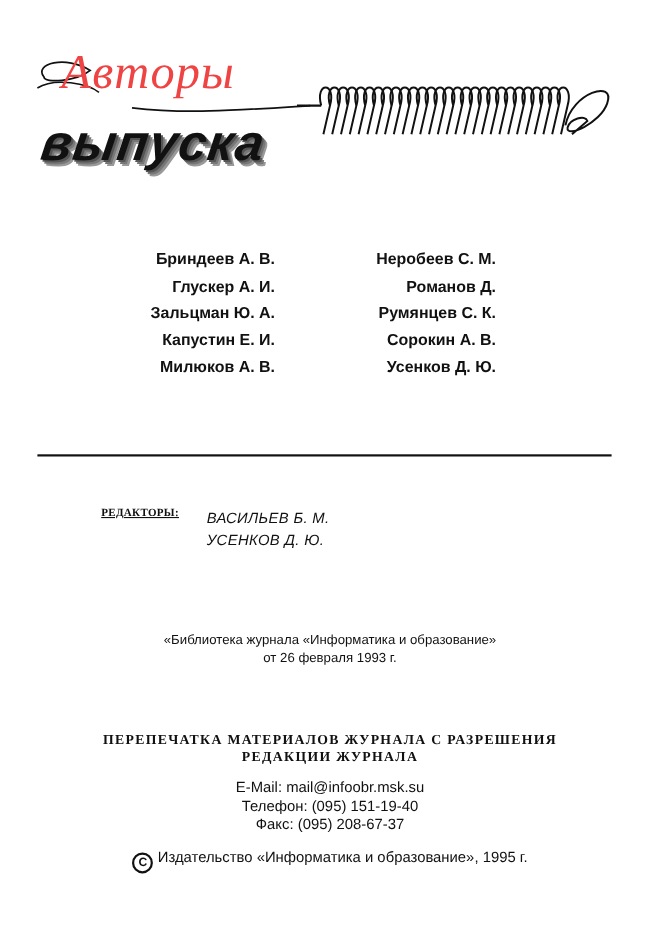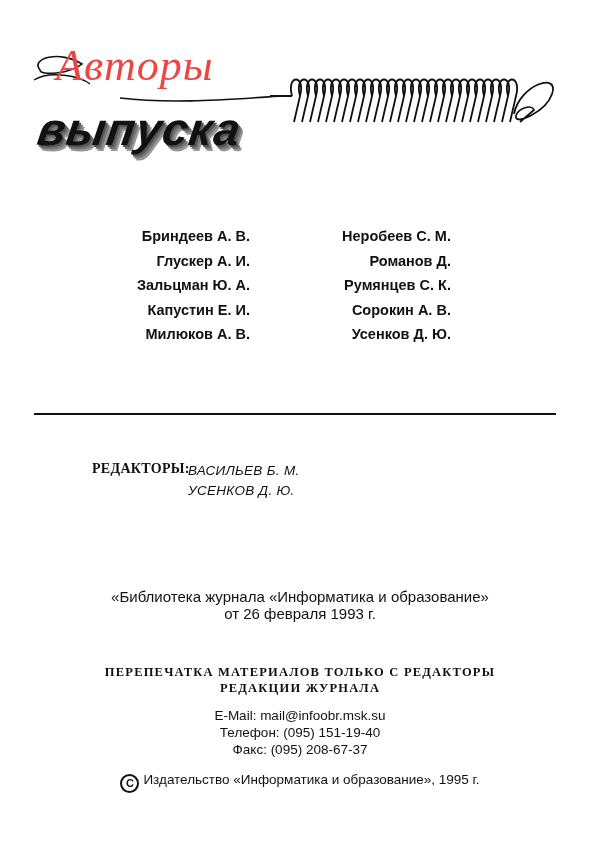--- a/index.html
+++ b/index.html
@@ -8,24 +8,24 @@
   .title-script { left:56px; top:40px; font-family:"Liberation Serif", serif; font-style:italic; font-size:44px; letter-spacing:1px; color:#ef4444; }
   .title-block { left:38px; top:102px; font-family:"Liberation Sans", sans-serif; font-weight:bold; font-style:italic; font-size:46px; letter-spacing:1px; color:#111;
     text-shadow: 2px 2px 0 #555, 4px 4px 0 #777, 6px 6px 0 #999; transform:skewX(-8deg); }
   .swash { left:20px; top:40px; }
   .spring { left:270px; top:74px; }
   .authors { top:224px; font-weight:bold; font-size:14.5px; line-height:24.5px; }
   .authors.left { right:350px; text-align:right; }
   .authors.right { left:342px; text-align:right; }
   .authors div { white-space:nowrap; }
   .rule { left:34px; top:413px; width:522px; height:2px; background:#111; }
-  .editors-label { left:92px; top:461px; font-family:"Liberation Serif", serif; font-weight:bold; font-size:14px; letter-spacing:0.3px; }
+  .editors-label { left:92px; top:461px; font-family:"Liberation Serif", serif; font-weight:bold; font-size:10px; letter-spacing:0.3px;text-decoration:underline; }
   .editors-names { left:188px; top:461px; font-style:italic; font-size:13.5px; line-height:20px; letter-spacing:0.3px; }
   .center { left:0; width:600px; text-align:center; }
-  .lib { top:589px; font-size:15px; line-height:16.5px; }
+  .lib { top:573px; font-size:12px; line-height:16.5px; }
   .notice { top:664px; font-family:"Liberation Serif", serif; font-weight:bold; font-size:12.5px; letter-spacing:1.2px; line-height:16px; }
   .contacts { top:708px; font-size:13.5px; line-height:16.8px; }
   .copyright { top:772px; font-size:13.5px; }
   .copy-icon { display:inline-block; width:15px; height:15px; border:2px solid #111; border-radius:50%; font-size:11px; line-height:15px; text-align:center; font-weight:bold; vertical-align:-3px; margin-right:4px; box-sizing:content-box; }
 </style>
 </head>
 <body>
 
 <svg class="abs swash" width="560" height="110" viewBox="0 0 560 110">
   <path d="M20 30 C 10 18, 40 10, 62 24 C 50 34, 20 36, 20 30 Z" fill="none" stroke="#111" stroke-width="1.6"></path>
@@ -78,21 +78,21 @@
   <div>ВАСИЛЬЕВ Б. М.</div>
   <div>УСЕНКОВ Д. Ю.</div>
 </div>
 
 <div class="abs center lib">
   <div>«Библиотека журнала «Информатика  и образование»</div>
   <div>от 26 февраля 1993 г.</div>
 </div>
 
 <div class="abs center notice">
-  <div>ПЕРЕПЕЧАТКА  МАТЕРИАЛОВ  ТОЛЬКО  С  РЕДАКТОРЫ</div>
+  <div>ПЕРЕПЕЧАТКА  МАТЕРИАЛОВ  ЖУРНАЛА  С  РАЗРЕШЕНИЯ</div>
   <div>РЕДАКЦИИ  ЖУРНАЛА</div>
 </div>
 
 <div class="abs center contacts">
   <div>E-Mail: mail@infoobr.msk.su</div>
   <div>Телефон: (095) 151-19-40</div>
   <div>Факс: (095) 208-67-37</div>
 </div>
 
 <div class="abs center copyright">

